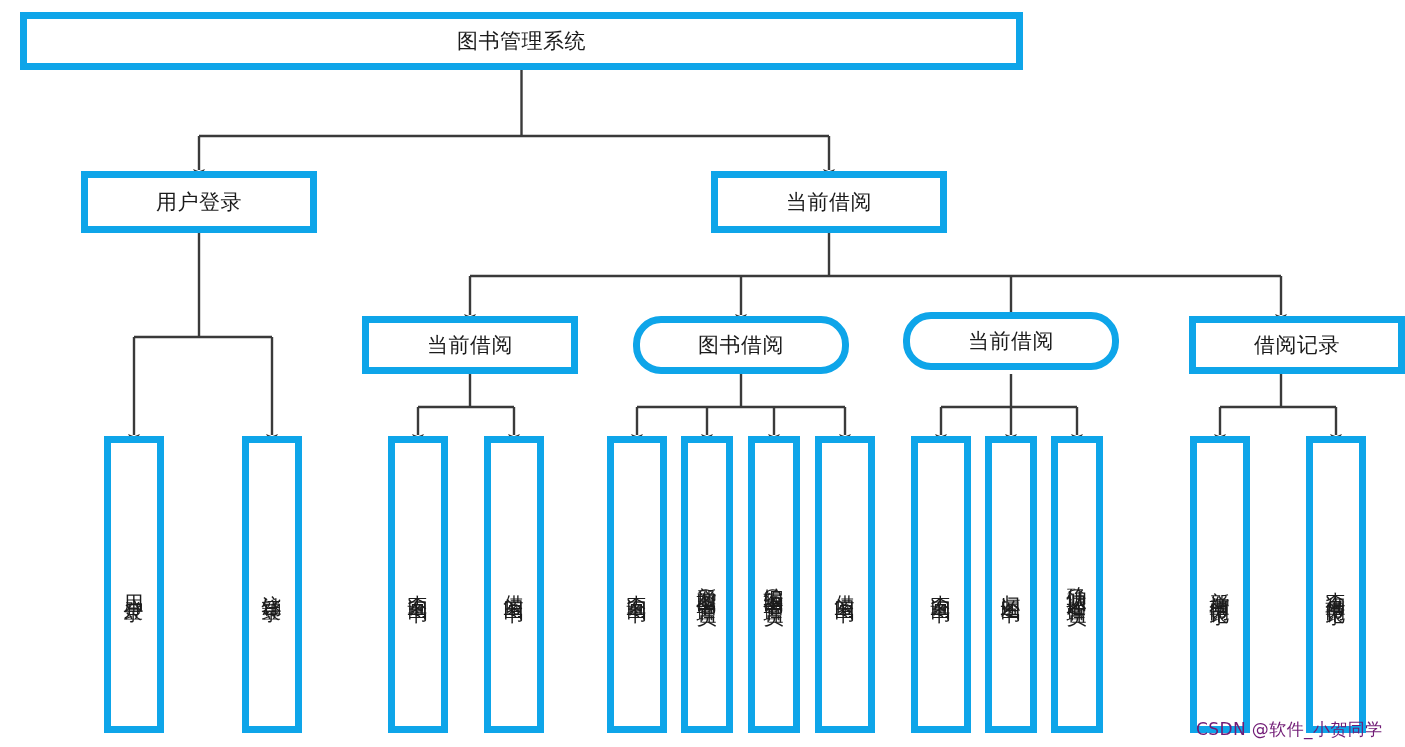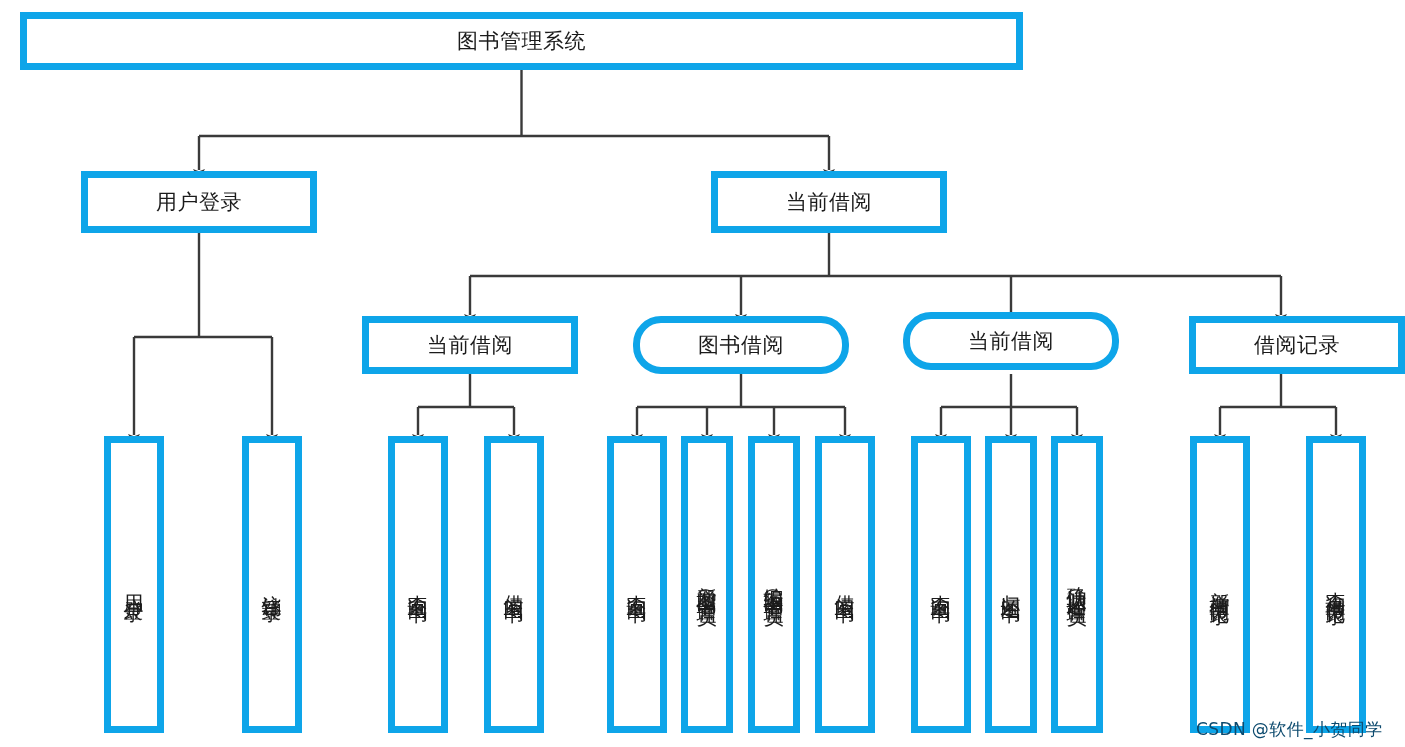--- a/index.html
+++ b/index.html
@@ -173,14 +173,14 @@
         <span class="label">确认归还（管理员）</span>
       </div>
       <div class="node vert" style="left: 1190px; top: 436px; width: 60px; height: 297px;">
         <span class="label">新增借阅记录</span>
       </div>
       <div class="node vert" style="left: 1306px; top: 436px; width: 60px; height: 297px;">
         <span class="label">查询借阅记录</span>
       </div>
     </div>
 
-  <div class="watermark" style="left: 1196px; top: 718px; color: #0c4a6e;">CSDN @软件_小贺同学</div>
+  <div class="watermark" style="left: 1196px; top: 718px; color: #701a75;">CSDN @软件_小贺同学</div>
 </div>
 
 </body></html>

